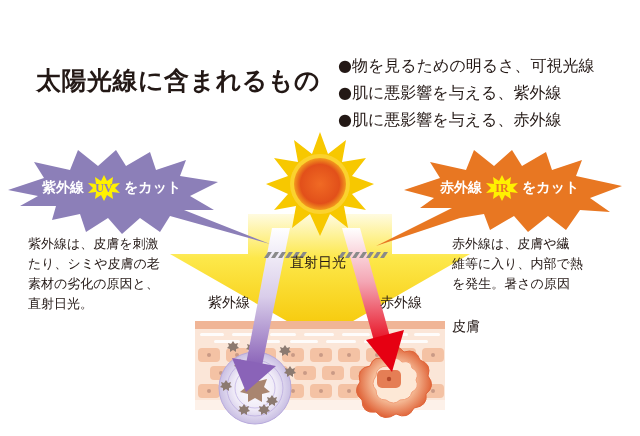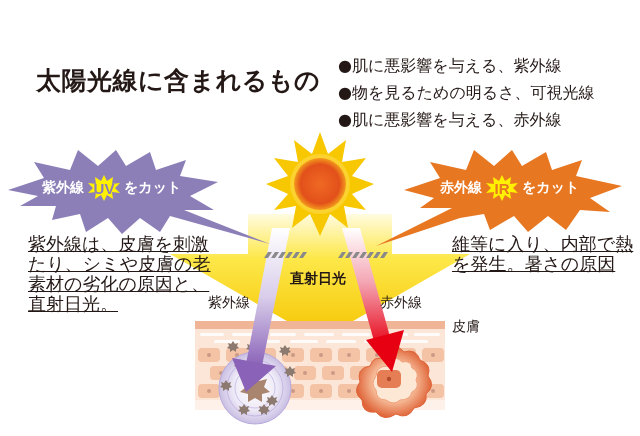--- a/index.html
+++ b/index.html
@@ -2,39 +2,39 @@
 <html><head>
 <meta charset="utf-8">
 <style>
   html, body { margin: 0; padding: 0; background: #ffffff; }
   body { width: 640px; height: 436px; position: relative; overflow: hidden;
          font-family: "DejaVu Sans", sans-serif; color: #231815; }
   .abs { position: absolute; }
   .title { left: 36px; top: 64px; font-size: 25px; font-weight: bold; letter-spacing: 0.5px; white-space: nowrap; }
   .bullets { left: 338px; top: 52px; font-size: 16px; line-height: 27px; white-space: nowrap; }
   .bullet-row { display: block; }
-  .desc { font-size: 18px; line-height: 20px; white-space: nowrap; text-decoration: underline; }
+  .desc { font-size: 13px; line-height: 20px; white-space: nowrap; }
   .desc-left { left: 28px; top: 234px; }
   .desc-right { left: 452px; top: 234px; }
   .desc-line { display: block; }
   .lbl { font-size: 14px; white-space: nowrap; }
   .burst-label { font-size: 14px; font-weight: bold; color: #ffffff; white-space: nowrap; display: flex; align-items: center; gap: 2px; }
   .badge { position: relative; width: 36px; height: 26px; display: inline-flex; align-items: center; justify-content: center; }
   .badge svg { position: absolute; left: 0; top: 0; }
-  .badge span { position: relative; font-family: Liberation Sans, sans-serif; font-weight: bold; font-size: 15px; }
+  .badge span { position: relative; font-family: Liberation Serif, serif; font-weight: bold; font-size: 12px; }
   svg { display: block; }
 </style>
 </head>
 <body>
 
 <div class="abs title">太陽光線に含まれるもの</div>
 
 <div class="abs bullets">
+  <span class="bullet-row">●物を見るための明るさ、可視光線</span>
   <span class="bullet-row">●肌に悪影響を与える、紫外線</span>
-  <span class="bullet-row">●物を見るための明るさ、可視光線</span>
   <span class="bullet-row">●肌に悪影響を与える、赤外線</span>
 </div>
 
 <svg class="abs" style="left:0;top:0" width="640" height="436" viewBox="0 0 640 436">
   <defs>
     <linearGradient id="beamGrad" x1="0" y1="0" x2="0" y2="1">
       <stop offset="0" stop-color="#fffbe0"></stop>
       <stop offset="0.35" stop-color="#fde84a"></stop>
       <stop offset="1" stop-color="#f5c400"></stop>
     </linearGradient>
@@ -235,20 +235,21 @@
 </div>
 
 <div class="abs desc desc-left">
   <span class="desc-line">紫外線は、皮膚を刺激</span>
   <span class="desc-line">たり、シミや皮膚の老</span>
   <span class="desc-line">素材の劣化の原因と、</span>
   <span class="desc-line">直射日光。</span>
 </div>
 
 <div class="abs desc desc-right">
+  <span class="desc-line">赤外線は、皮膚や繊</span>
   <span class="desc-line">維等に入り、内部で熱</span>
   <span class="desc-line">を発生。暑さの原因</span>
 </div>
 
-<div class="abs lbl" style="left:290px;top:270px;font-weight:bold;">直射日光</div>
+<div class="abs lbl" style="left:290px;top:254px;">直射日光</div>
 <div class="abs lbl" style="left:208px;top:294px;">紫外線</div>
 <div class="abs lbl" style="left:380px;top:294px;">赤外線</div>
 <div class="abs lbl" style="left:452px;top:318px;">皮膚</div>
 
 </body></html>

